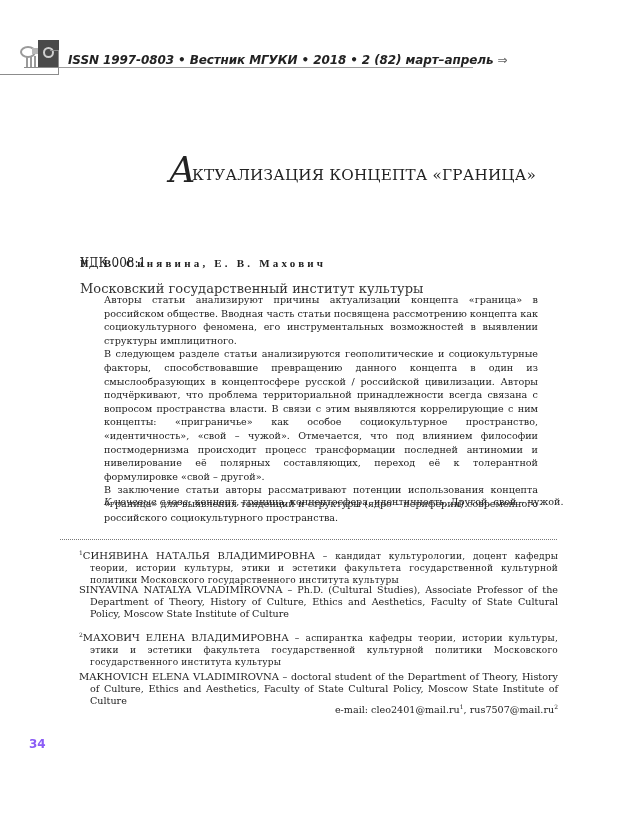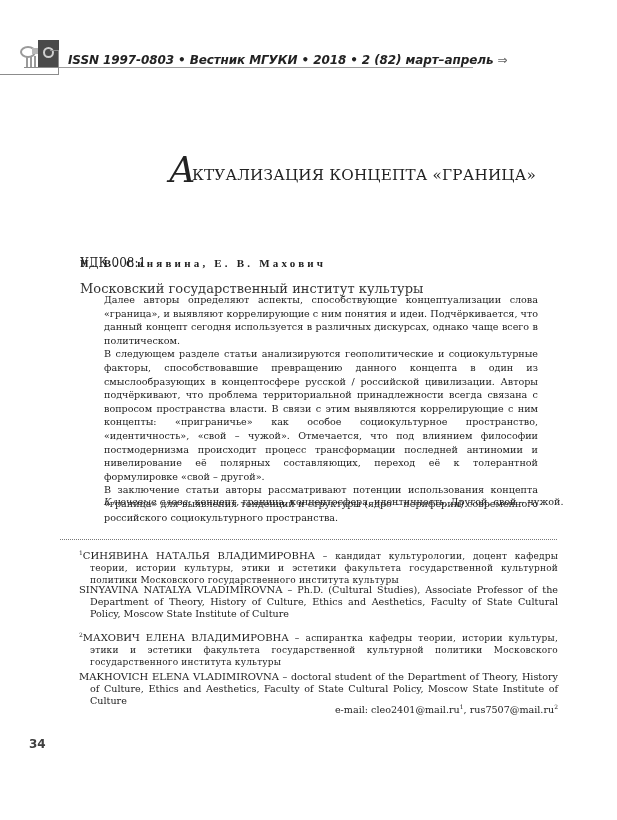--- a/index.html
+++ b/index.html
@@ -45,21 +45,21 @@
     .fn .caps { font-size: 10px; }
     .fn .ru-desc { font-size: 9px; letter-spacing: 0.2px; }
     .fn1 { top: 547px; }
     .fn2 { top: 584px; }
     .fn3 { top: 629px; }
     .fn4 { top: 671px; }
 
     .contact { position: absolute; right: 59px; top: 700px; text-align: right; font-size: 9.6px; line-height: 13px; color: #222; white-space: nowrap; }
     .contact sup { font-size: 6px; vertical-align: 4px; }
 
-    .pagenum { position: absolute; left: 29px; top: 737px; font-family: "DejaVu Sans", sans-serif; font-weight: bold; font-size: 12px; color: #404040; }
+    .pagenum { position: absolute; left: 29px; top: 737px; font-family: "DejaVu Sans", sans-serif; font-weight: bold; font-size: 12px; color: #8b5cf6; }
   </style>
 </head>
 <body>
 
 <div class="hdr-logo">
   <div class="col">
     <div class="cap-l"></div>
     <div class="cap-bar"></div>
     <div class="flute" style="left:6px"></div>
     <div class="flute" style="left:10px"></div>
@@ -81,21 +81,21 @@
 
 <div class="title">
   <span class="line"><span class="initial">А</span><span style="text-transform:uppercase">ктуализация концепта «граница»</span></span>
 </div>
 
 <div class="udk">УДК 008:1</div>
 <div class="authors">Н. В. Синявина, Е. В. Махович</div>
 <div class="affil">Московский государственный институт культуры</div>
 
 <div class="abstract">
-  <p>Далее авторы определяют аспекты, способствующие концептуализации слова «граница», и выявляют коррелирующие с ним понятия и идеи. Подчёркивается, что данный концепт сегодня используется в различных дискурсах, однако чаще всего в политическом.</p>
+  <p>Авторы статьи анализируют причины актуализации концепта «граница» в российском обществе. Вводная часть статьи посвящена рассмотрению концепта как социокультурного феномена, его инструментальных возможностей в выявлении структуры имплицитного.</p>
   <p>В следующем разделе статьи анализируются геополитические и социокультурные факторы, способствовавшие превращению данного концепта в один из смыслообразующих в концептосфере русской / российской цивилизации. Авторы подчёркивают, что проблема территориальной принадлежности всегда связана с вопросом пространства власти. В связи с этим выявляются коррелирующие с ним концепты: «приграничье» как особое социокультурное пространство, «идентичность», «свой – чужой». Отмечается, что под влиянием философии постмодернизма происходит процесс трансформации последней антиномии и нивелирование её полярных составляющих, переход её к толерантной формулировке «свой – другой».</p>
   <p>В заключение статьи авторы рассматривают потенции использования концепта «граница» для выявления тенденций и структуры (ядро – периферии) современного российского социокультурного пространства.</p>
 </div>
 
 <div class="keywords">
   <span class="kw-label">Ключевые слова</span><span>: концепт, граница, концептосфера, идентичность, Другой, свой – чужой.</span>
 </div>
 
 <div class="sep"></div>
 

